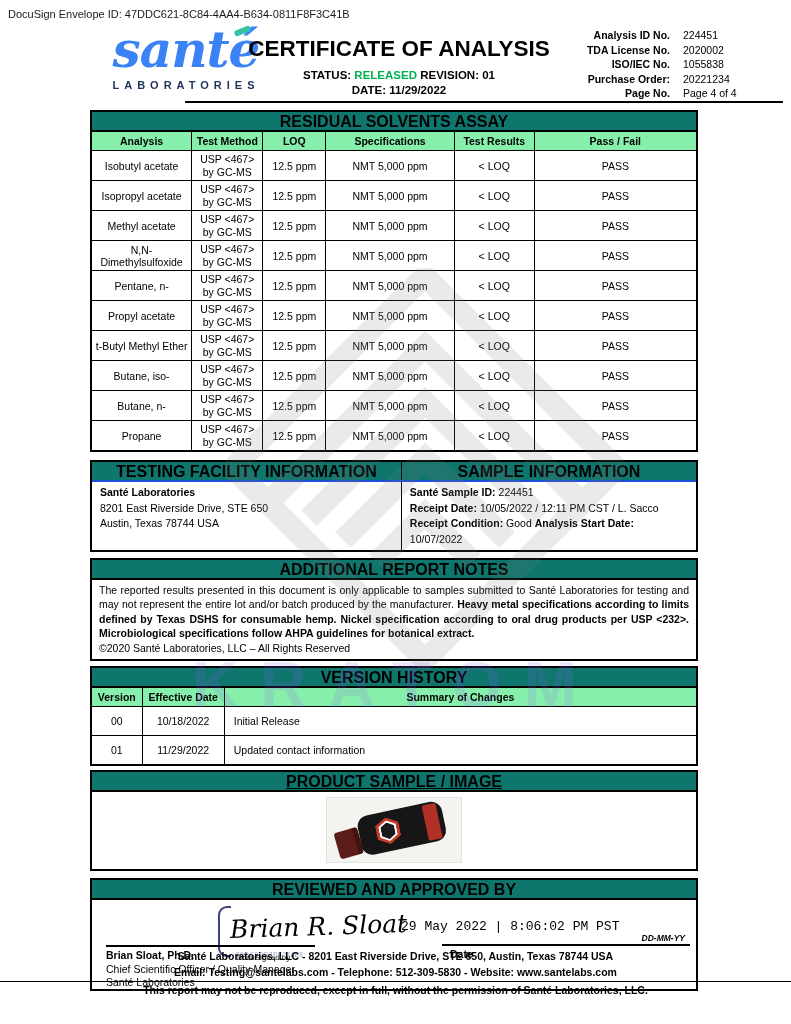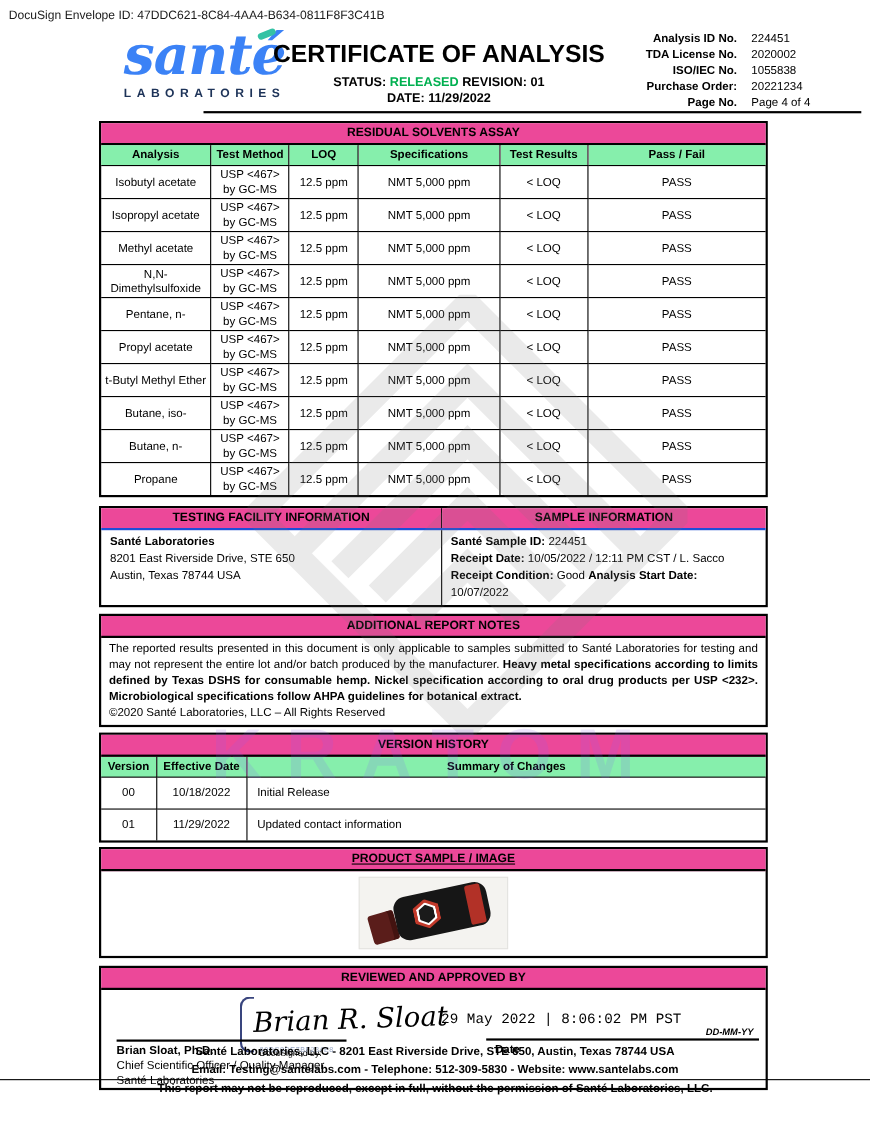--- a/index.html
+++ b/index.html
@@ -19,21 +19,21 @@
   .status-released{color:#00b050;}
   .date-line{font-size:11.5px;font-weight:bold;margin-top:3px;}
   .info-block{position:absolute;right:11px;top:28px;width:238px;font-size:10.5px;}
   .info-row{display:flex;line-height:14.6px;}
   .info-label{width:128px;text-align:right;font-weight:bold;}
   .info-value{margin-left:13px;}
   .header-rule{position:absolute;left:185px;top:101px;width:598px;border-top:2.5px solid #000;}
   
   .content{position:absolute;left:90px;top:110px;width:608px;}
   .section{border:2px solid #000;box-sizing:border-box;background:transparent;}
-  .sec-title{background:#ec4899;border-bottom:2px solid #000;font-weight:bold;font-size:11px;
+  .sec-title{background:#0f766e;border-bottom:2px solid #000;font-weight:bold;font-size:16px;
              text-align:center;padding:3px 0 2px;line-height:13px;}
   table{width:100%;border-collapse:collapse;table-layout:fixed;font-size:10.5px;}
   th,td{border:1.5px solid #000;text-align:center;padding:1px 2px;overflow:hidden;}
   th{background:#86efac;padding:3px 2px;font-size:10.5px;}
   table{border-style:hidden;}
   .data-row td{height:27px;}
   .blk{display:block;line-height:12.5px;}
   .m-sol{margin-bottom:8px;} .m-fac{margin-bottom:6px;} .m-not{margin-bottom:5px;}
   .m-ver{margin-bottom:4px;} .m-pro{margin-bottom:7px;text-decoration:underline;}
   

